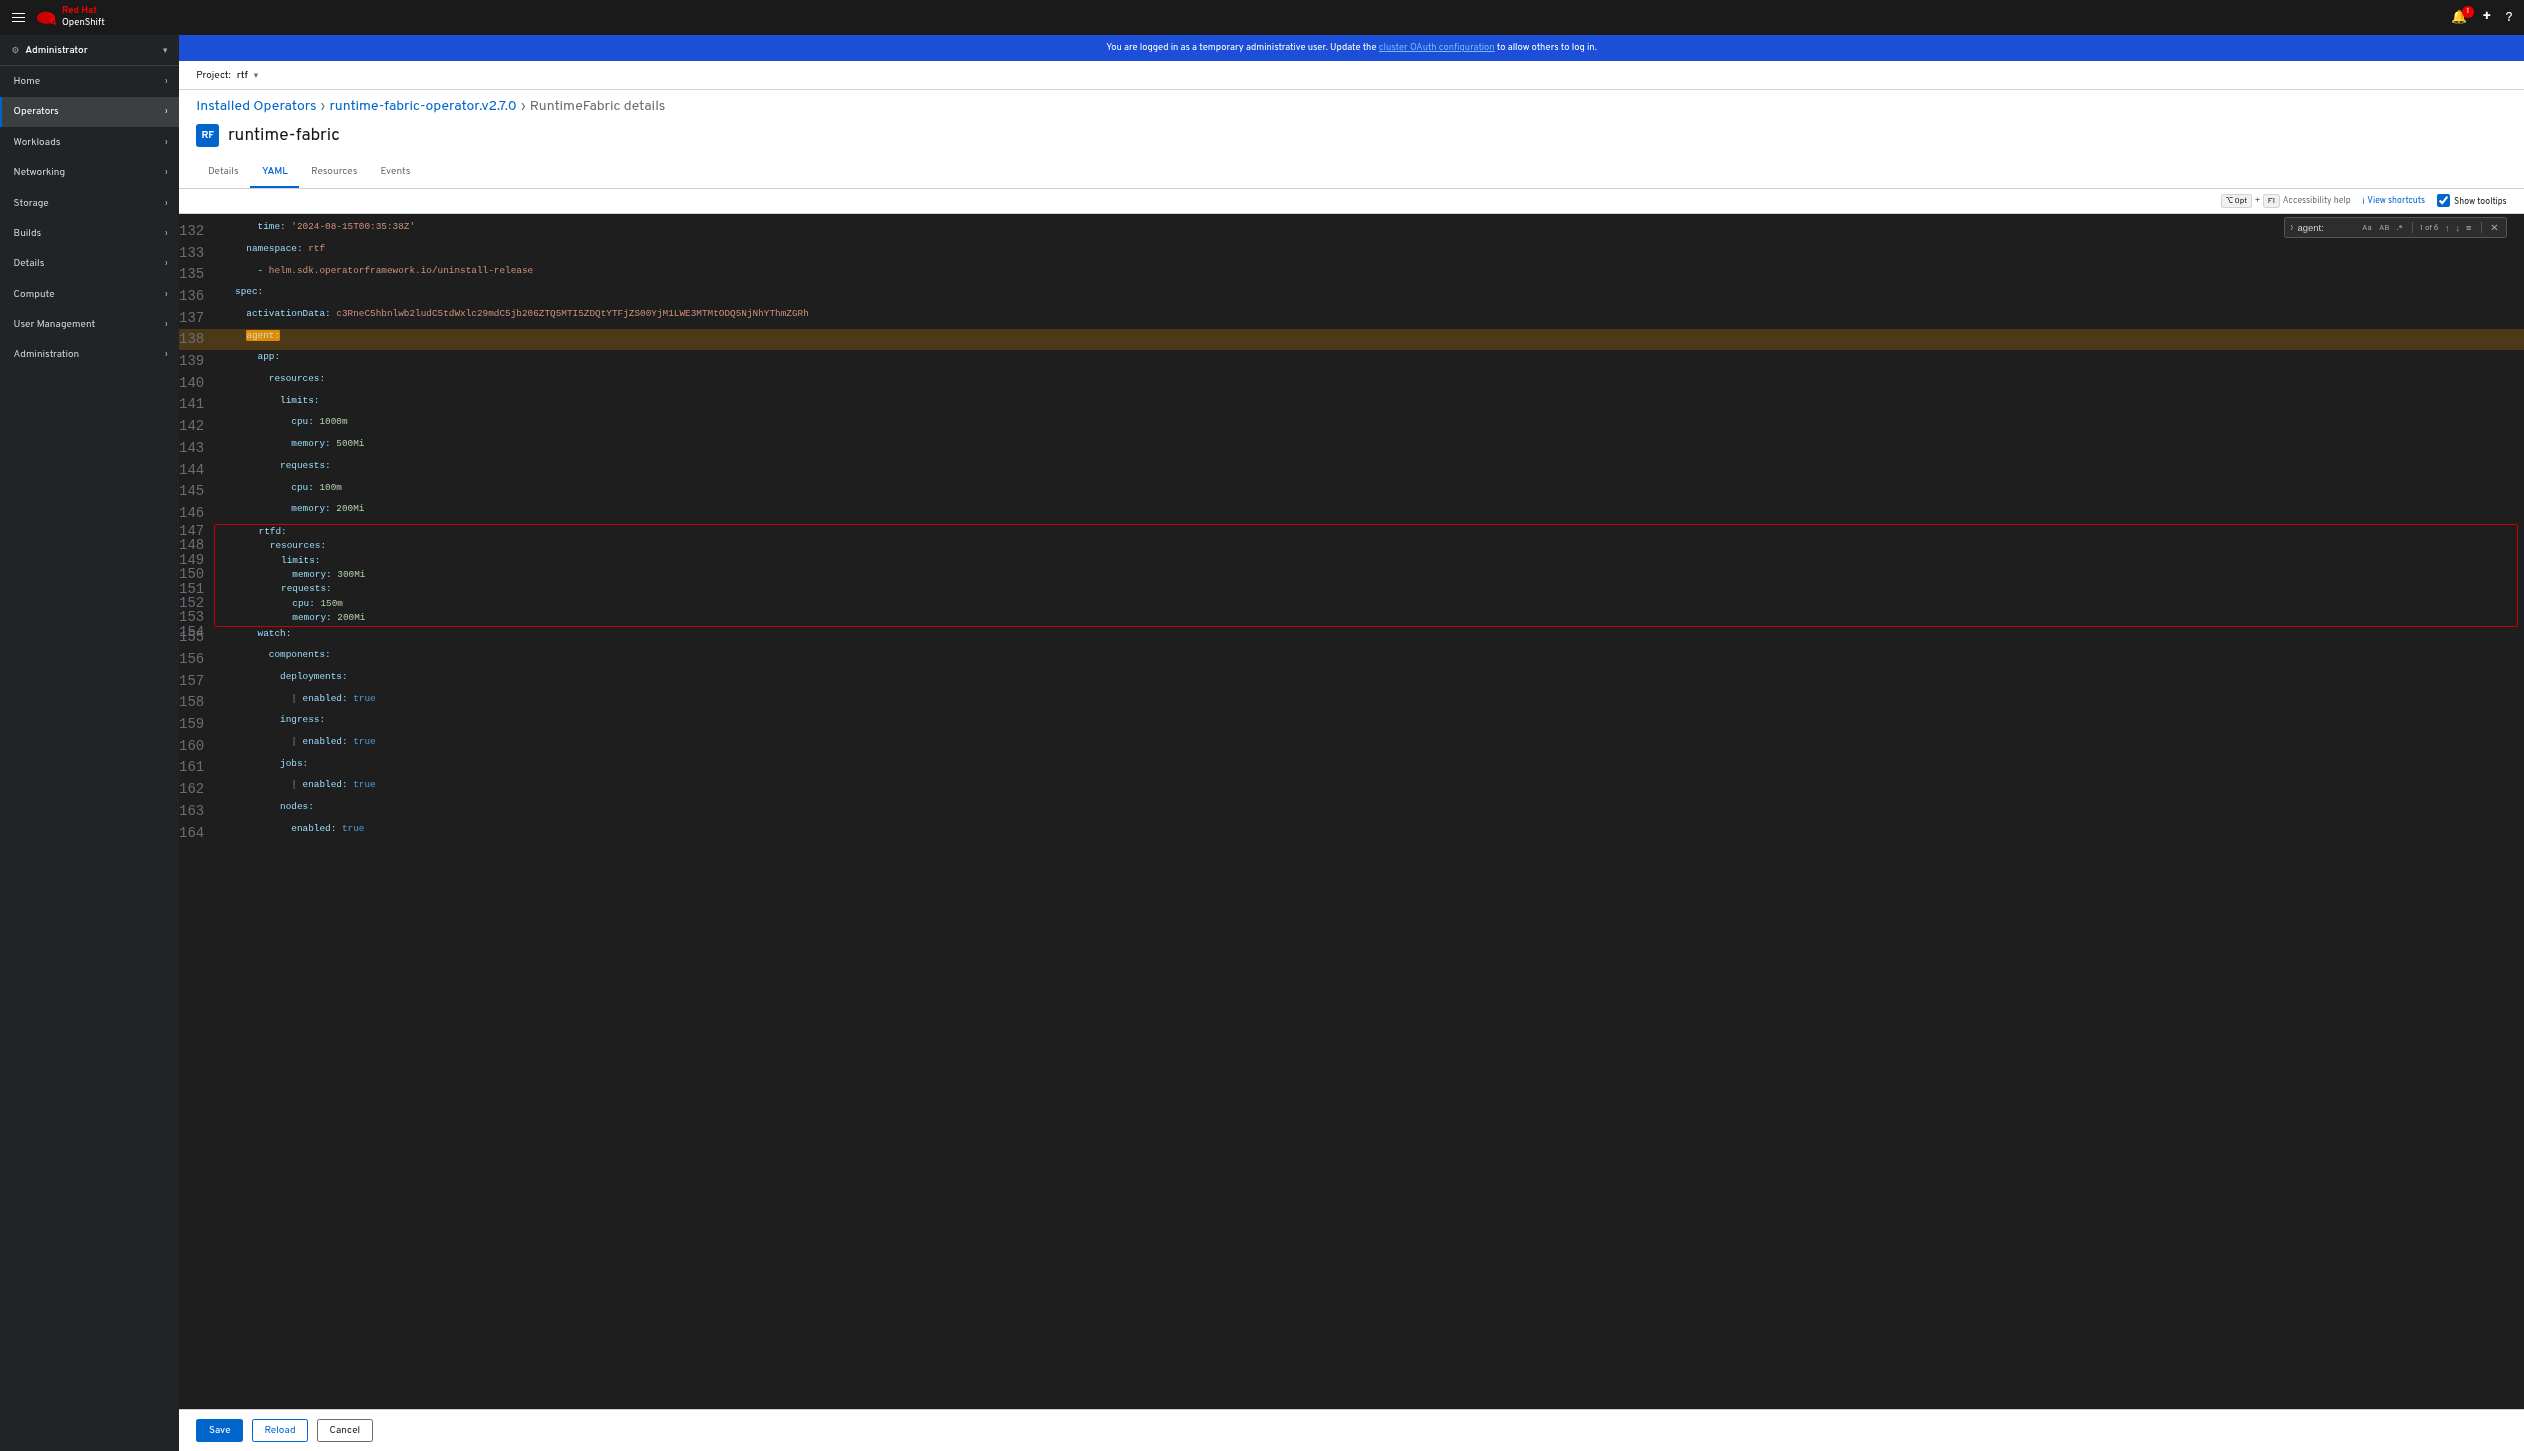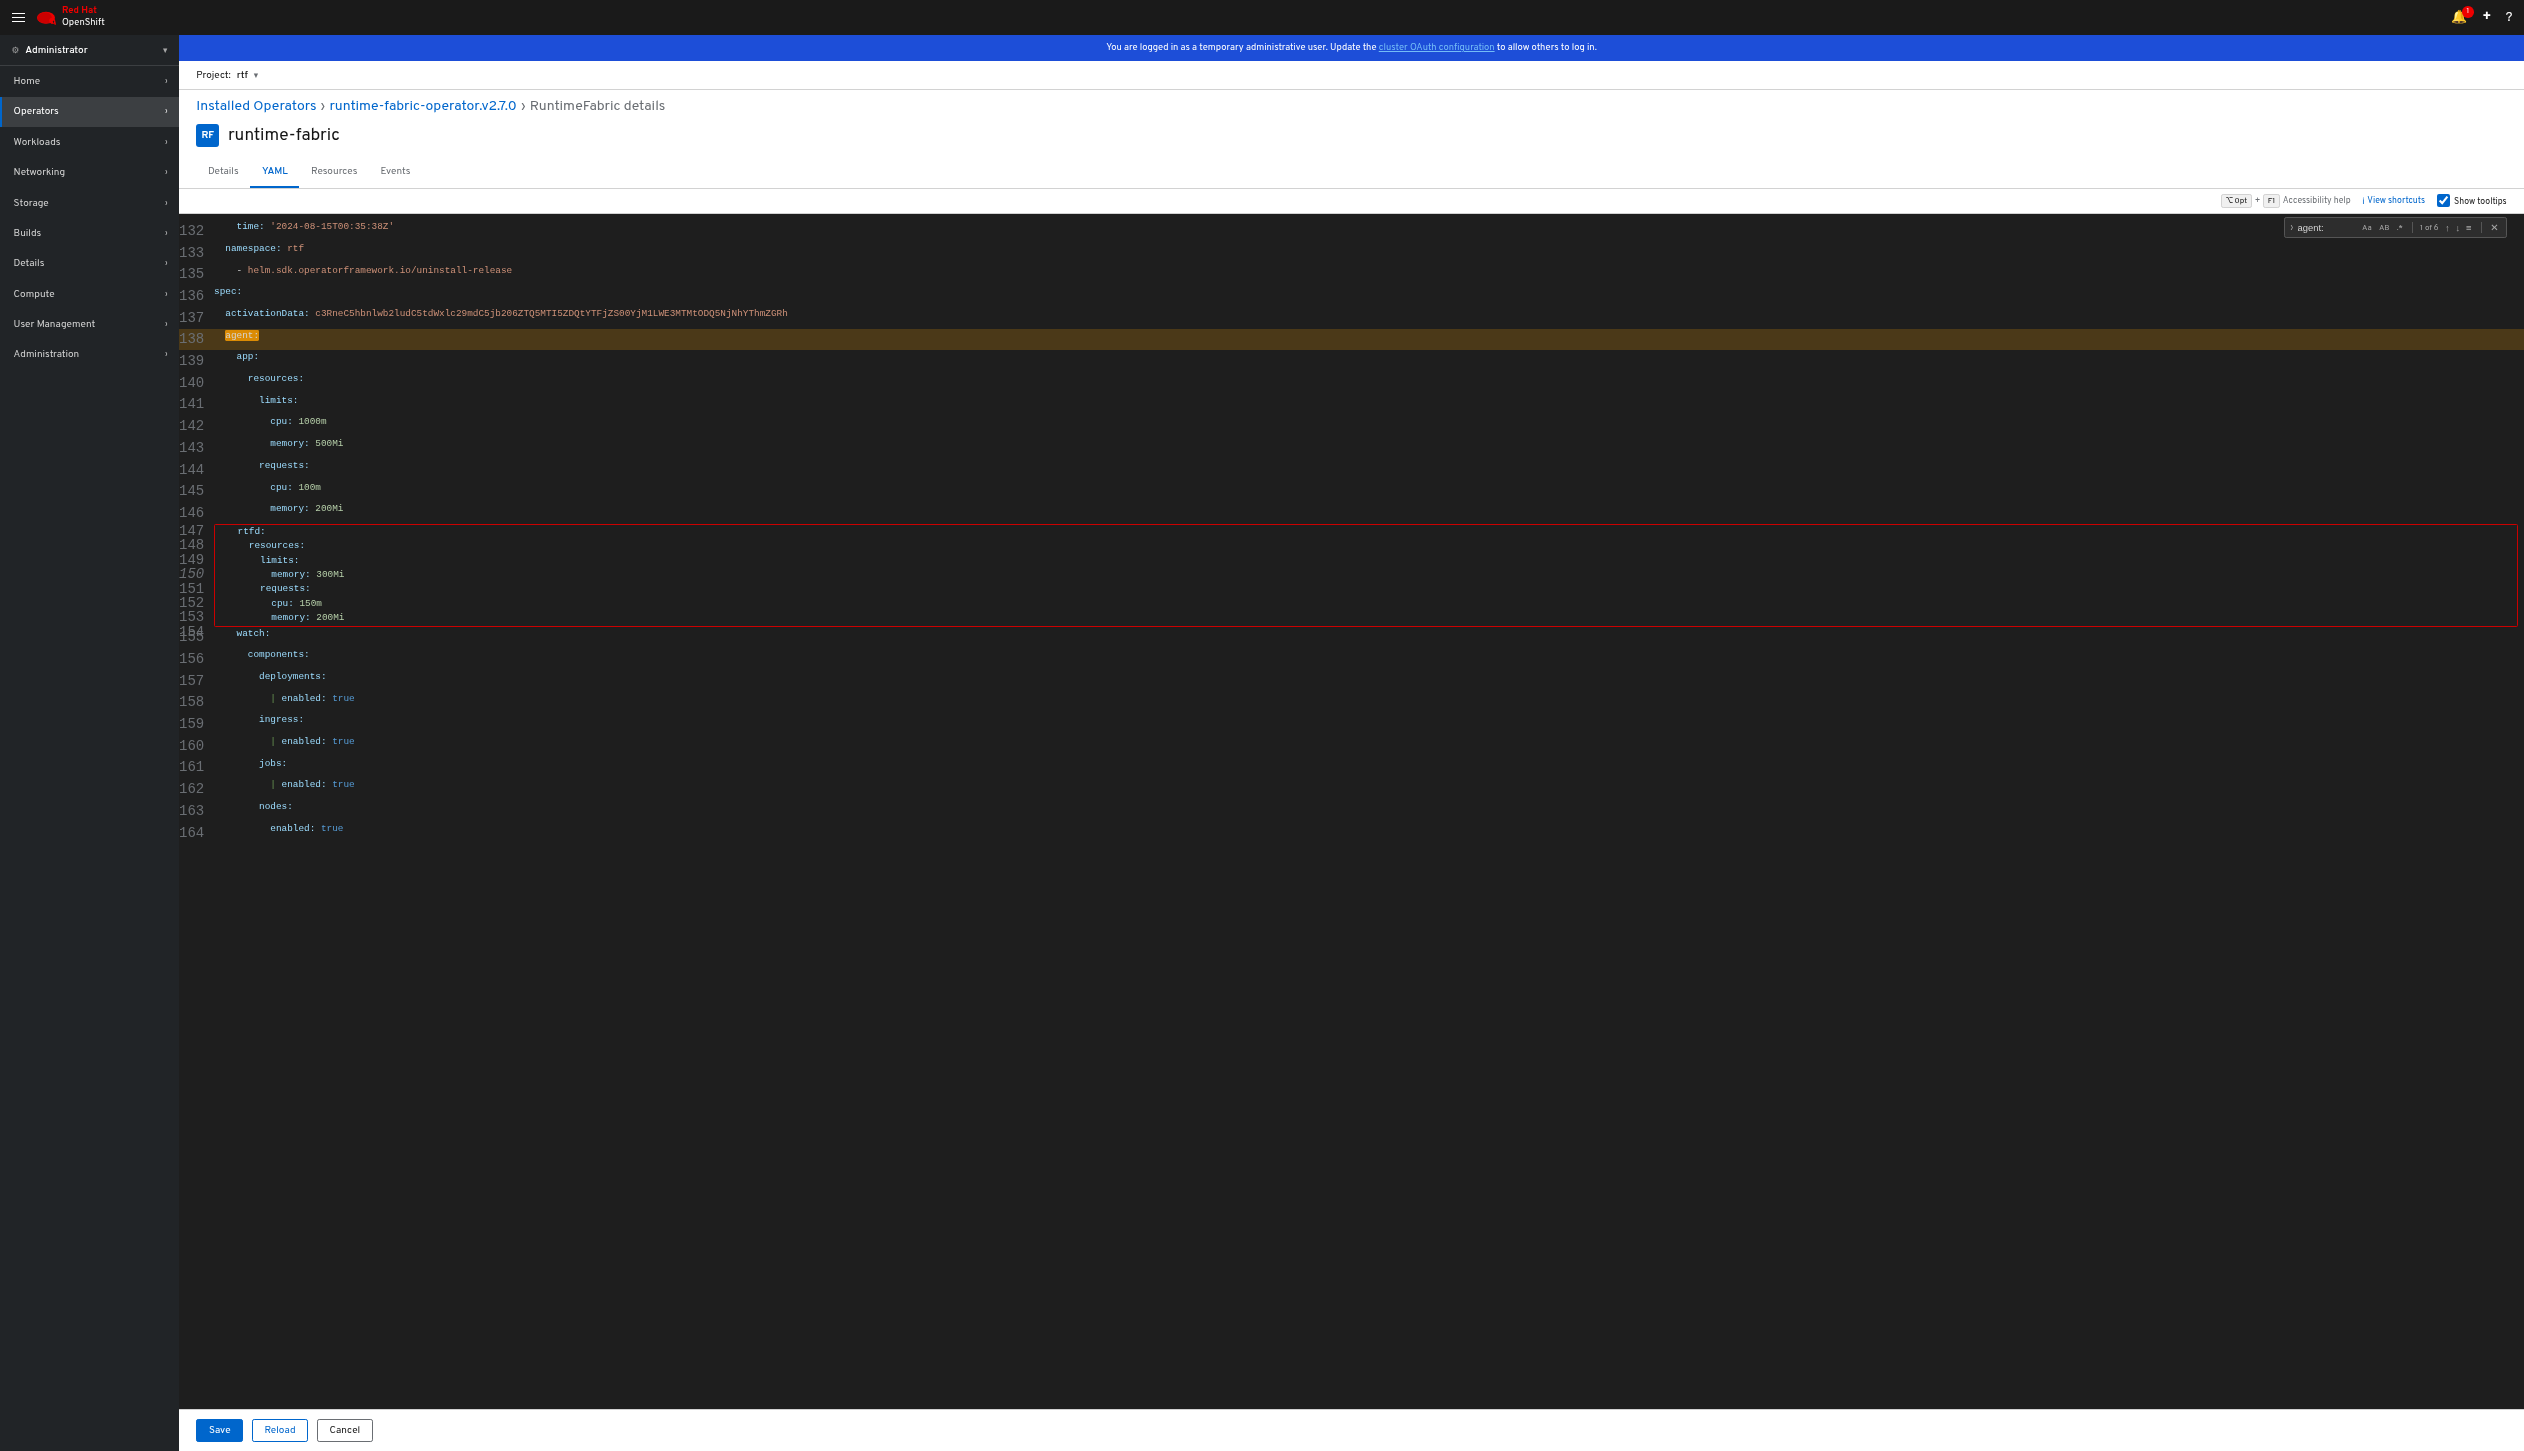--- a/index.html
+++ b/index.html
@@ -218,21 +218,21 @@
     .line-number {
       color: #6a6e73;
       width: 35px;
       min-width: 35px;
       text-align: right;
       padding-right: 11.6px;
       user-select: none;
       font-size: 14px;
       padding-top: 0.7px;
     }
-    .line-content { flex: 1; padding-right: 15px; white-space: pre; }
+    .line-content { flex: 1; padding-right: 15px; white-space: pre; margin-left: 21px; }
     .code-line.highlighted { background: rgba(255, 165, 0, 0.2); }
 
     
     .c-key { color: #9cdcfe; }
     .c-val-num { color: #b5cea8; }
     .c-val-str { color: #ce9178; }
     .c-val-bool { color: #569cd6; }
     .c-dash { color: #d4d4d4; }
     .highlight-current { background: rgba(255, 160, 0, 0.8); border-radius: 1.4px; }
 
@@ -533,21 +533,21 @@
             <div style="height:14.4px; display:flex; align-items:center;">
                 <span class="line-number" style="color:#6a6e73;">147</span>
               </div>
             <div style="height:14.4px; display:flex; align-items:center;">
                 <span class="line-number" style="color:#6a6e73;">148</span>
               </div>
             <div style="height:14.4px; display:flex; align-items:center;">
                 <span class="line-number" style="color:#6a6e73;">149</span>
               </div>
             <div style="height:14.4px; display:flex; align-items:center;">
-                <span class="line-number" style="color:#6a6e73;font-style:italic;">150</span>
+                <span class="line-number" style="color:#6a6e73;">150</span>
               </div>
             <div style="height:14.4px; display:flex; align-items:center;">
                 <span class="line-number" style="color:#6a6e73;">151</span>
               </div>
             <div style="height:14.4px; display:flex; align-items:center;">
                 <span class="line-number" style="color:#6a6e73;">152</span>
               </div>
             <div style="height:14.4px; display:flex; align-items:center;">
                 <span class="line-number" style="color:#6a6e73;">153</span>
               </div>

